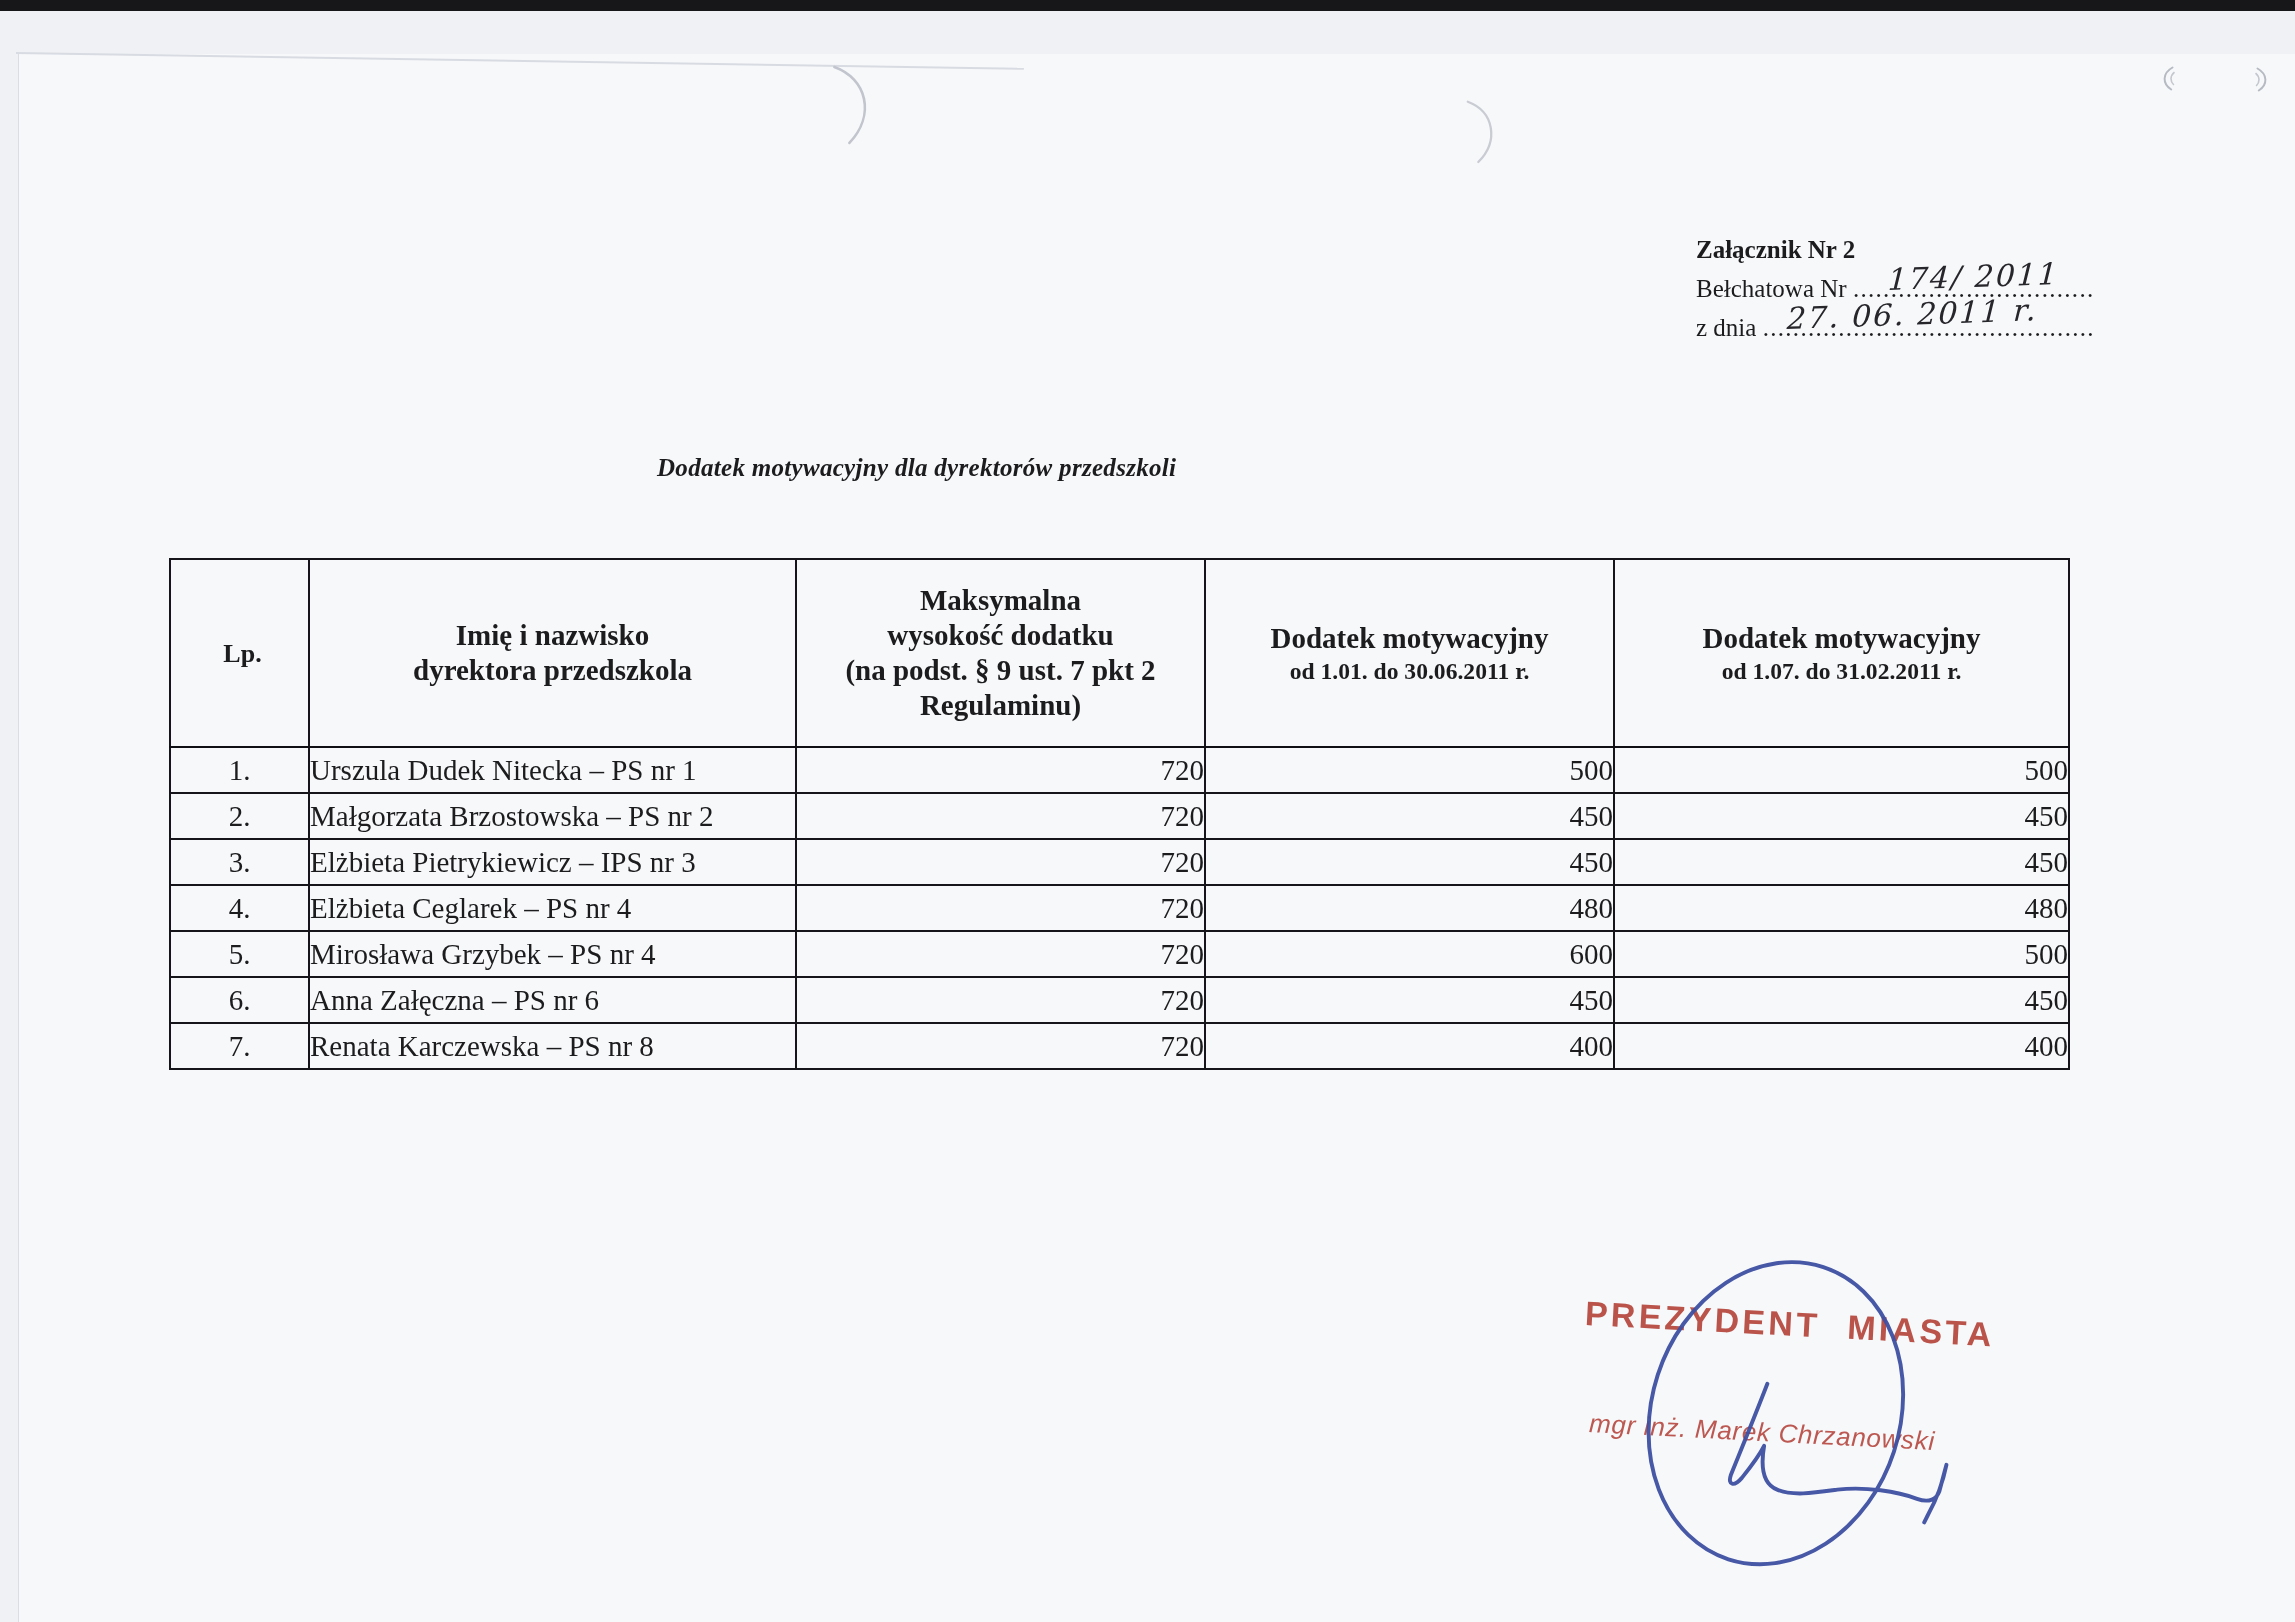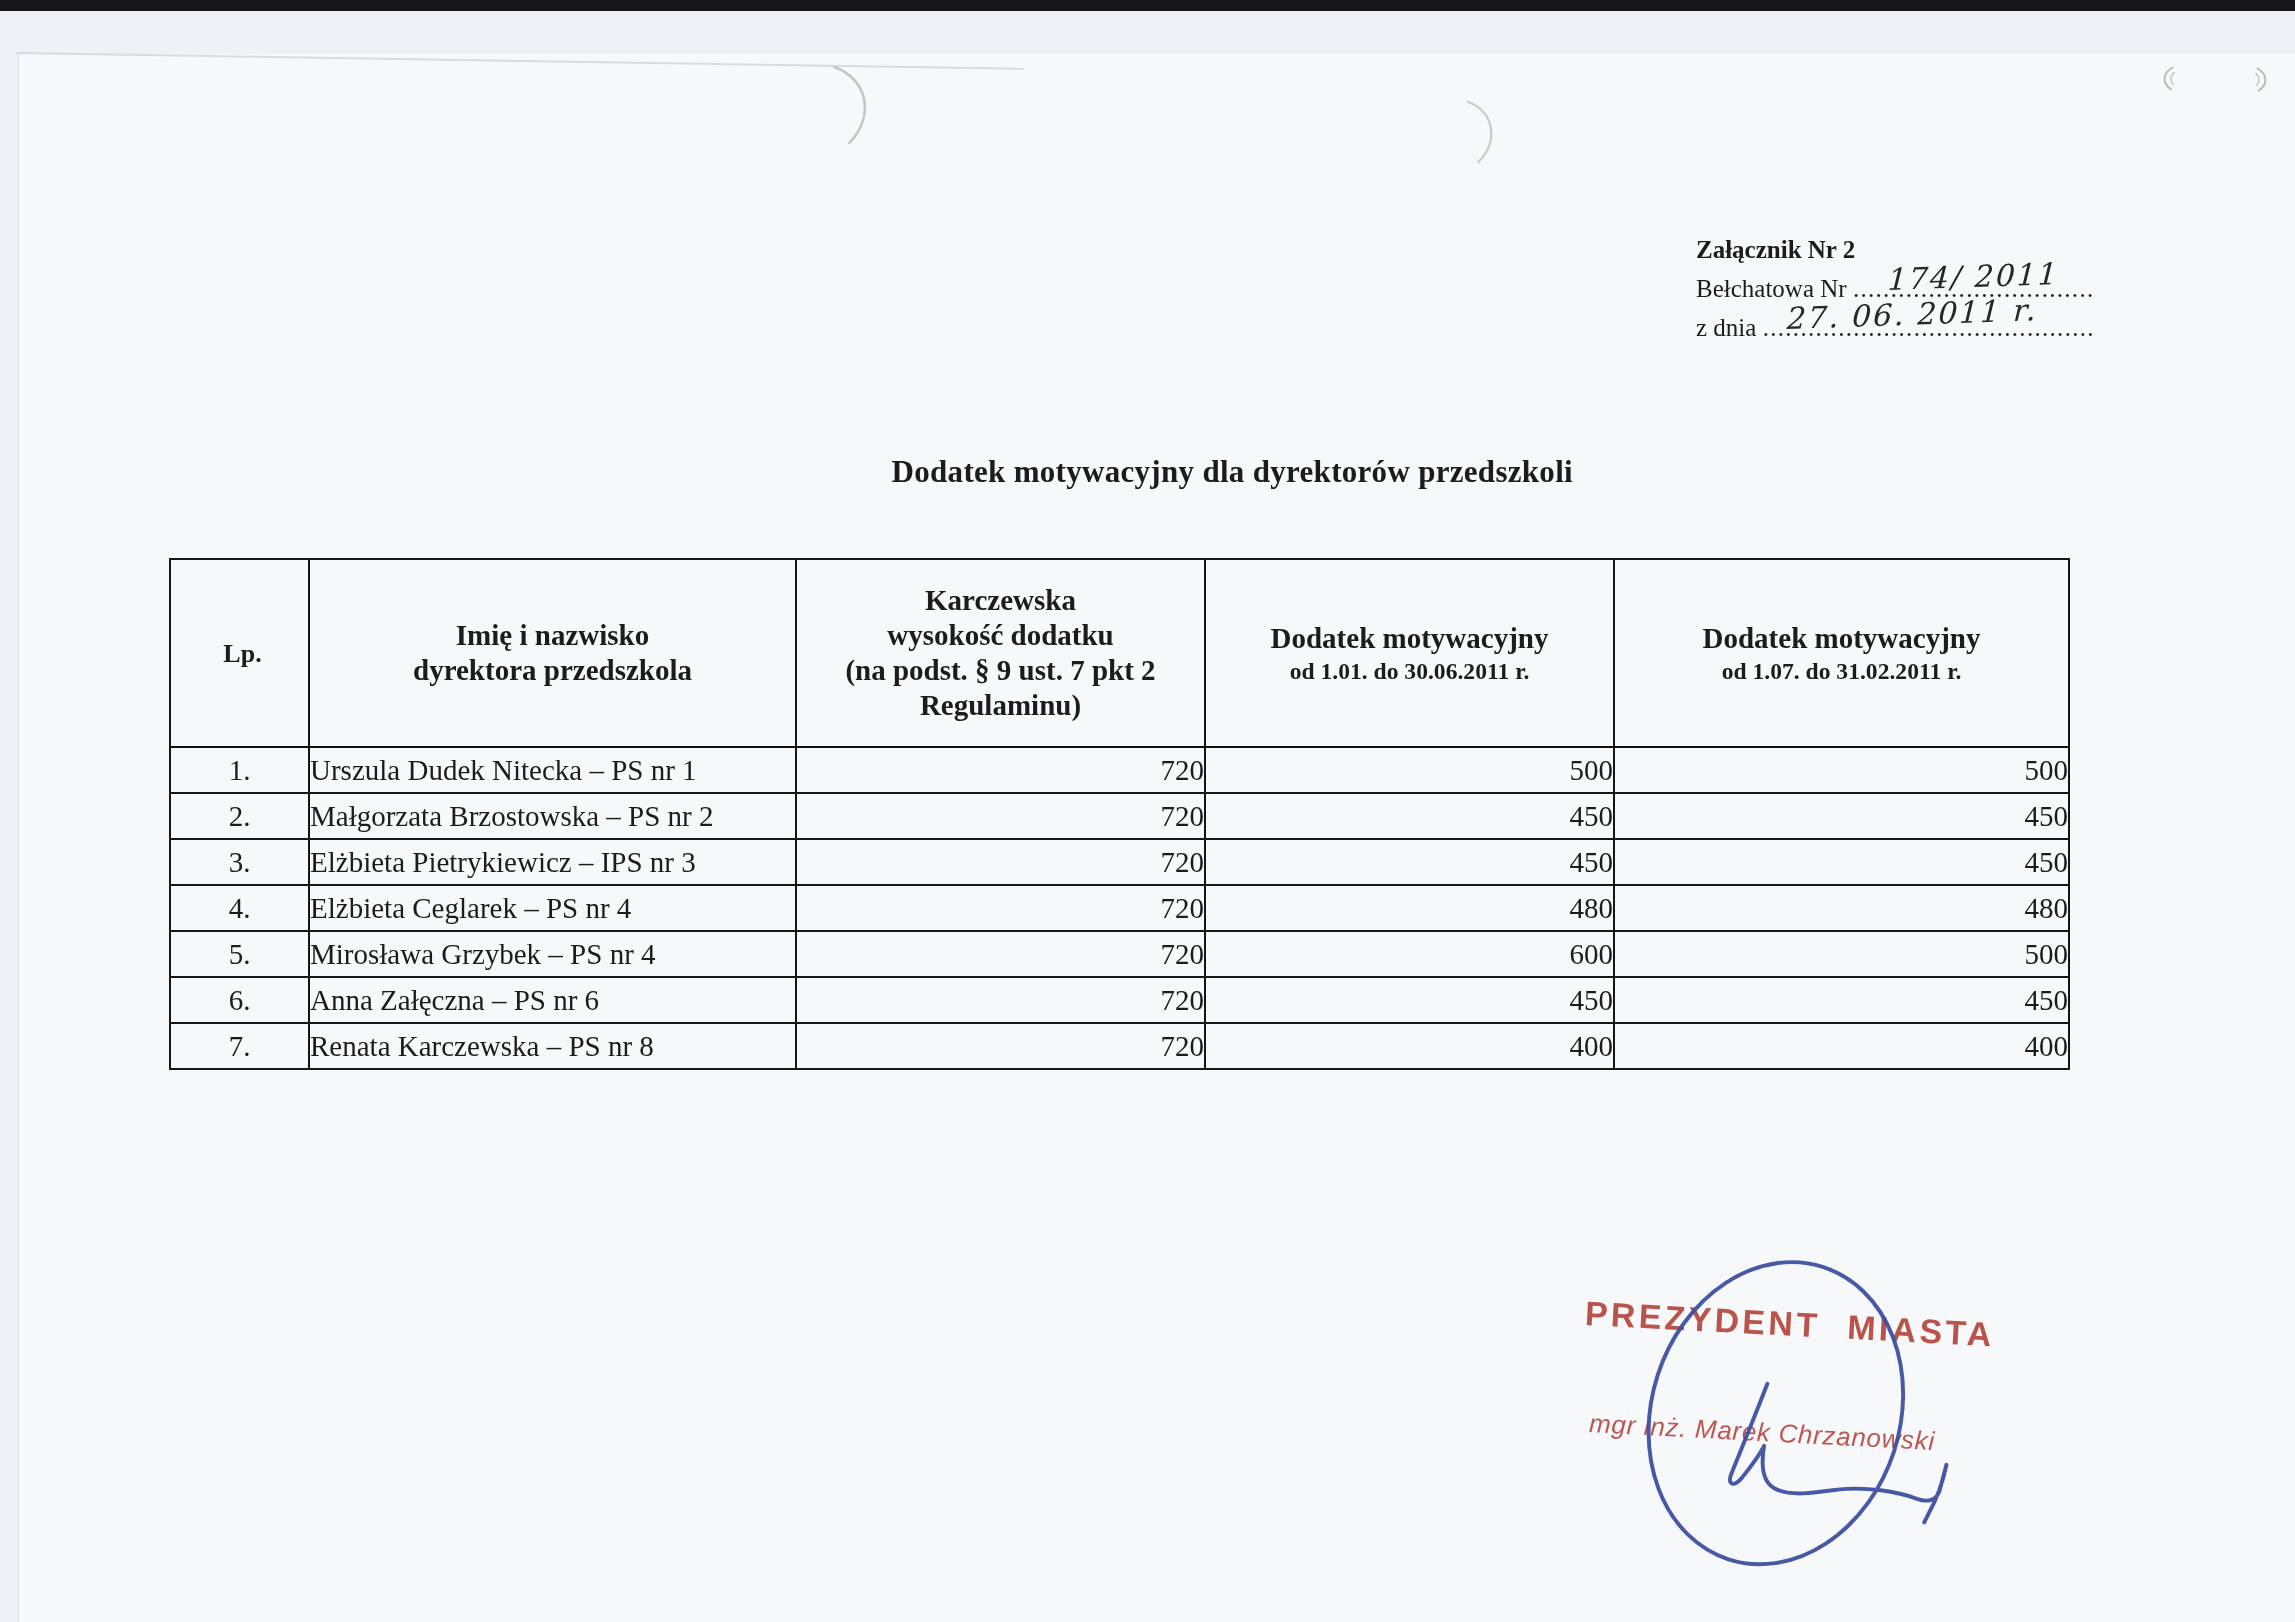--- a/index.html
+++ b/index.html
@@ -27,22 +27,22 @@
   .hand{
     position:absolute;
     font-family:"DejaVu Serif", serif;font-style:italic;
     font-size:30px;color:#26262b;letter-spacing:2px;
     transform:rotate(-2deg) skewX(-5deg);transform-origin:left bottom;
   }
   #hand-number{left:191px;top:-9.2px;}
   #hand-date{left:90px;top:-9.2px;}
 
   
-  #doc-title{left:657px;top:454px;width:916px;text-align:right;
-    font-weight:bold;font-size:31px;letter-spacing:0.3px;}
+  #doc-title{left:657px;top:454px;width:916px;text-align:left;
+    font-weight:bold;font-size:25px;letter-spacing:0.3px;font-style:italic;}
 
   
   #allowances-table{position:absolute;left:169px;top:558px;border-collapse:collapse;table-layout:fixed;background:transparent;}
   #allowances-table th,#allowances-table td{border:2px solid #15151a;padding:0;}
   #allowances-table{border:2.6px solid #101014;}
   #allowances-table thead th{height:186px;vertical-align:middle;text-align:center;font-weight:bold;border-bottom:2.6px solid #101014;}
   .h-line{font-size:29px;line-height:35px;font-weight:bold;}
   .h-sub{font-size:23.6px;line-height:30px;font-weight:bold;}
   .h-lp{font-size:26px;margin-left:6px;}
   #allowances-table tbody td{height:44px;font-size:29px;vertical-align:middle;}
@@ -111,21 +111,21 @@
   <thead>
     <tr>
       <th>
           <div class="h-line h-lp">Lp.</div>
         </th>
       <th>
         <div class="h-line">Imię i nazwisko</div>
         <div class="h-line">dyrektora przedszkola</div>
       </th>
       <th>
-        <div class="h-line">Karczewska</div>
+        <div class="h-line">Maksymalna</div>
         <div class="h-line">wysokość dodatku</div>
         <div class="h-line">(na podst. § 9 ust. 7 pkt 2</div>
         <div class="h-line">Regulaminu)</div>
       </th>
       <th>
         <div class="h-line">Dodatek motywacyjny</div>
         <div class="h-sub">od 1.01. do 30.06.2011 r.</div>
       </th>
       <th>
         <div class="h-line">Dodatek motywacyjny</div>

